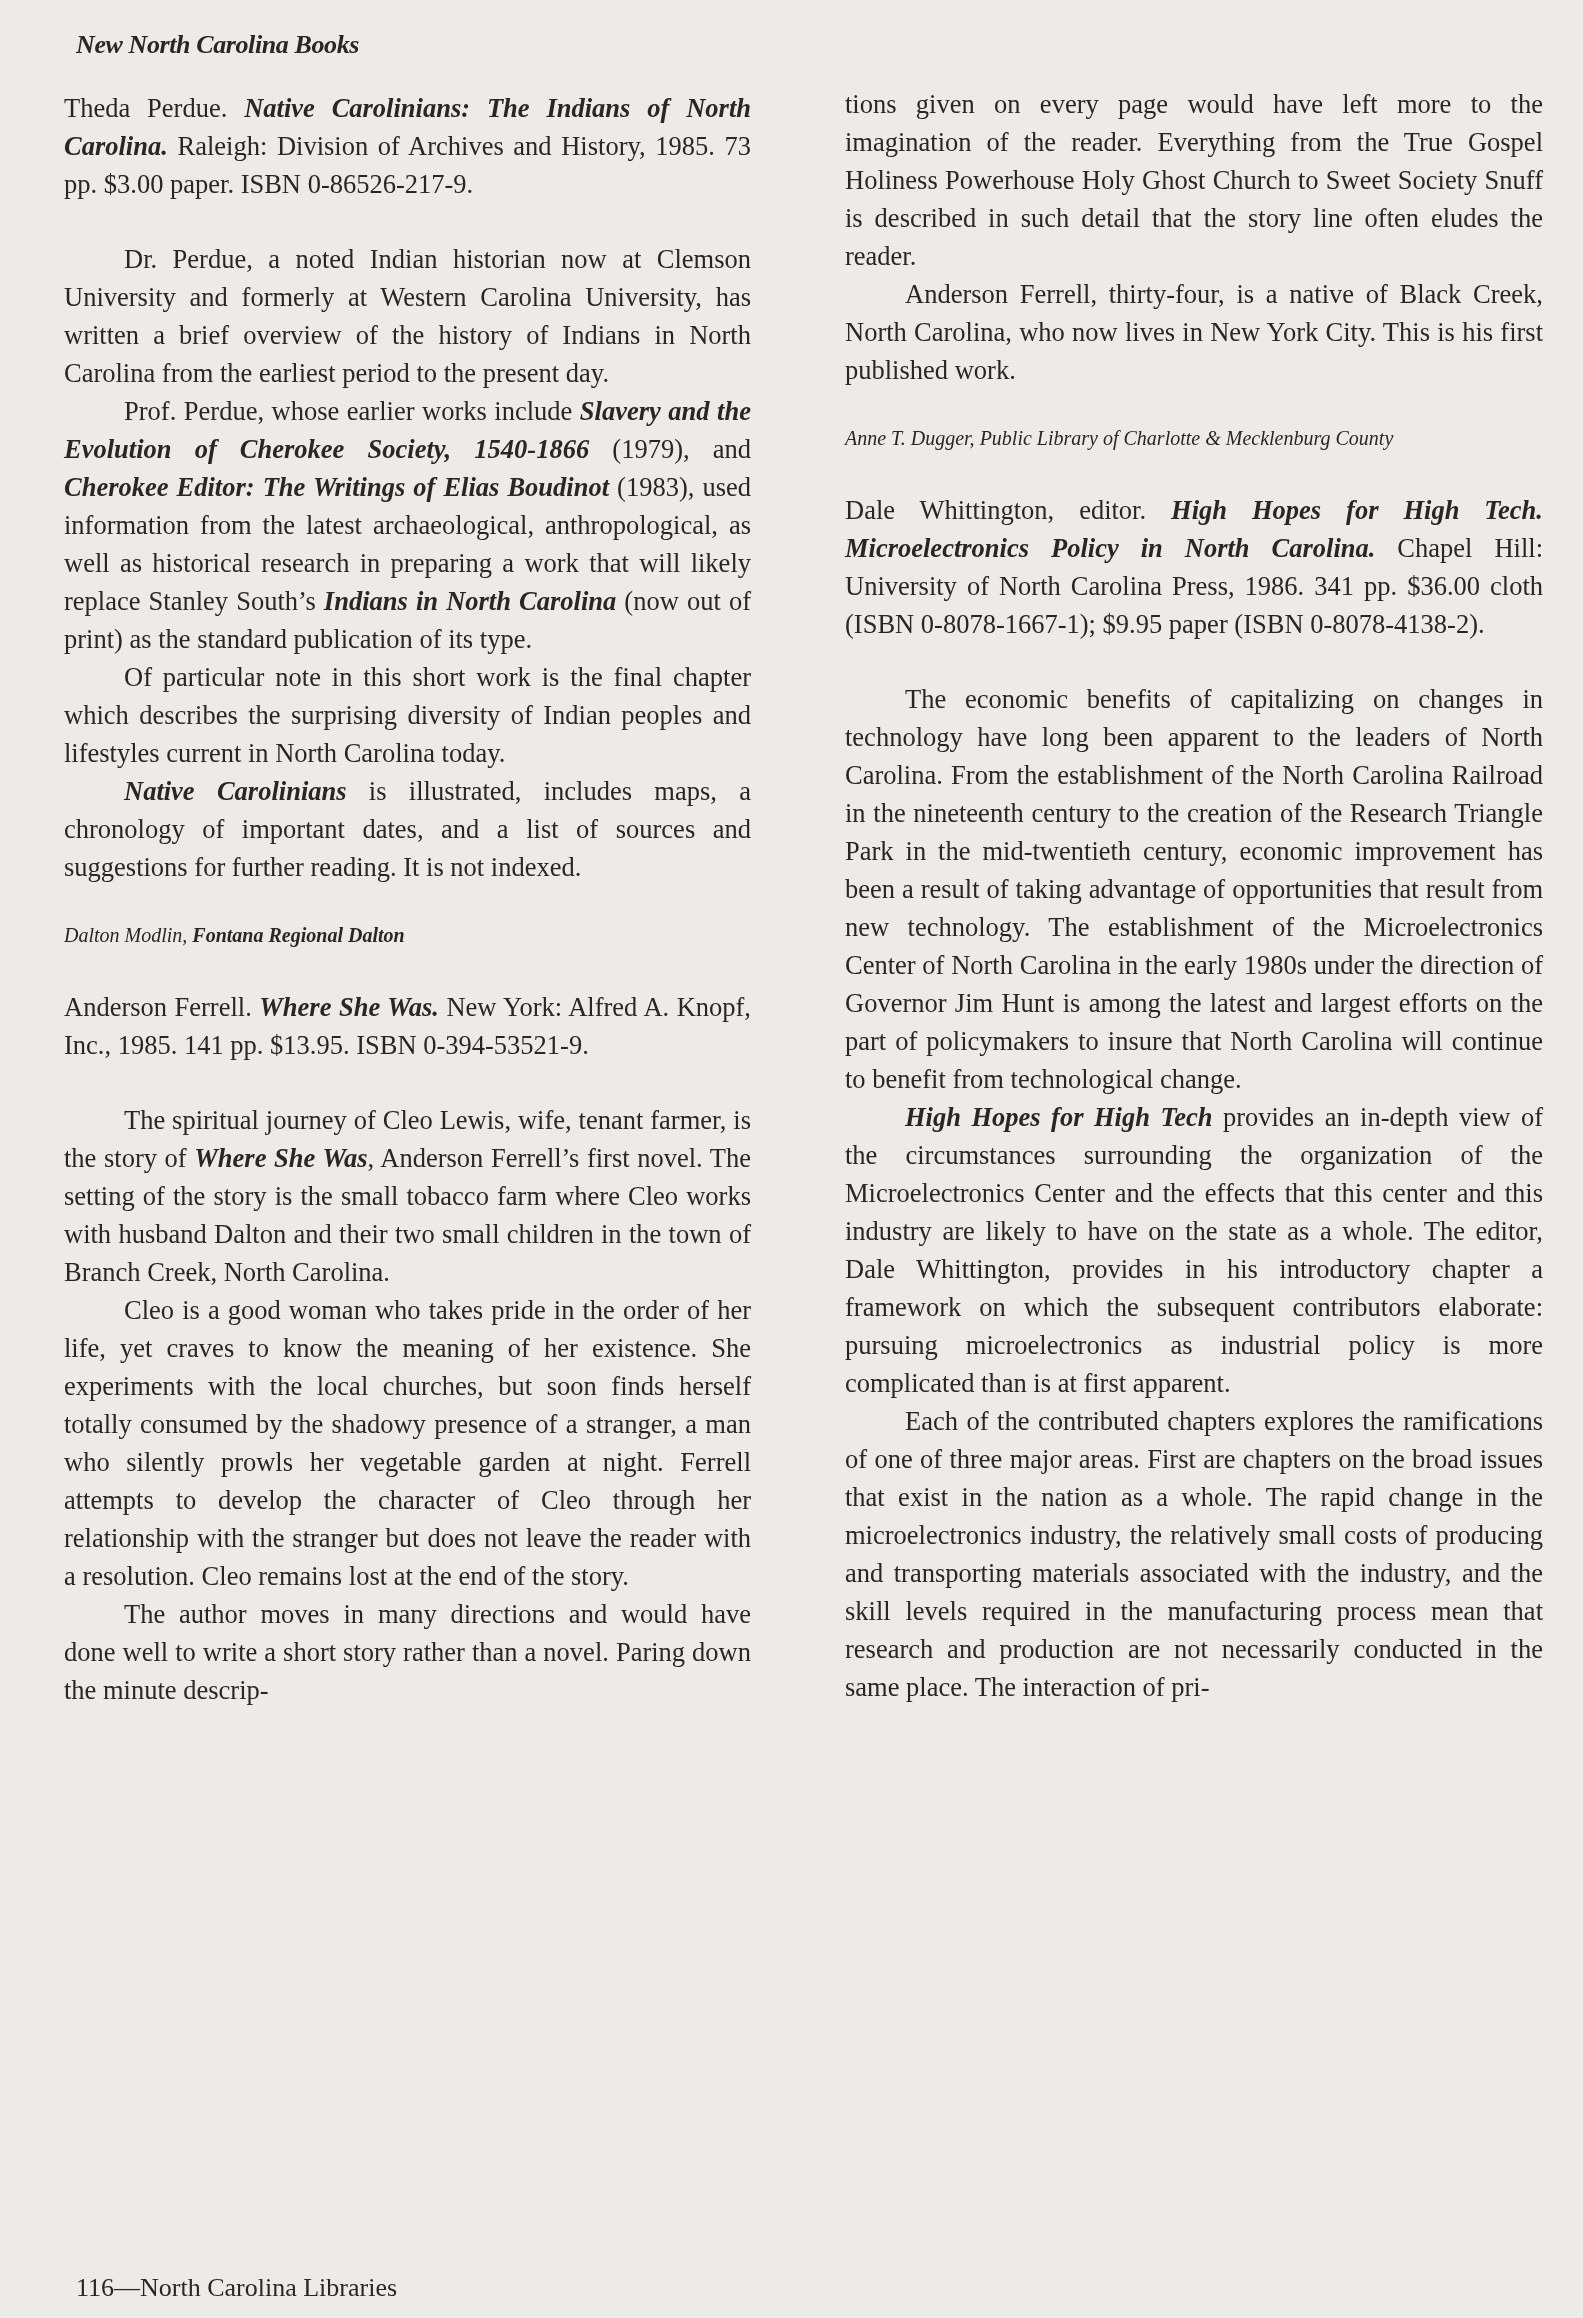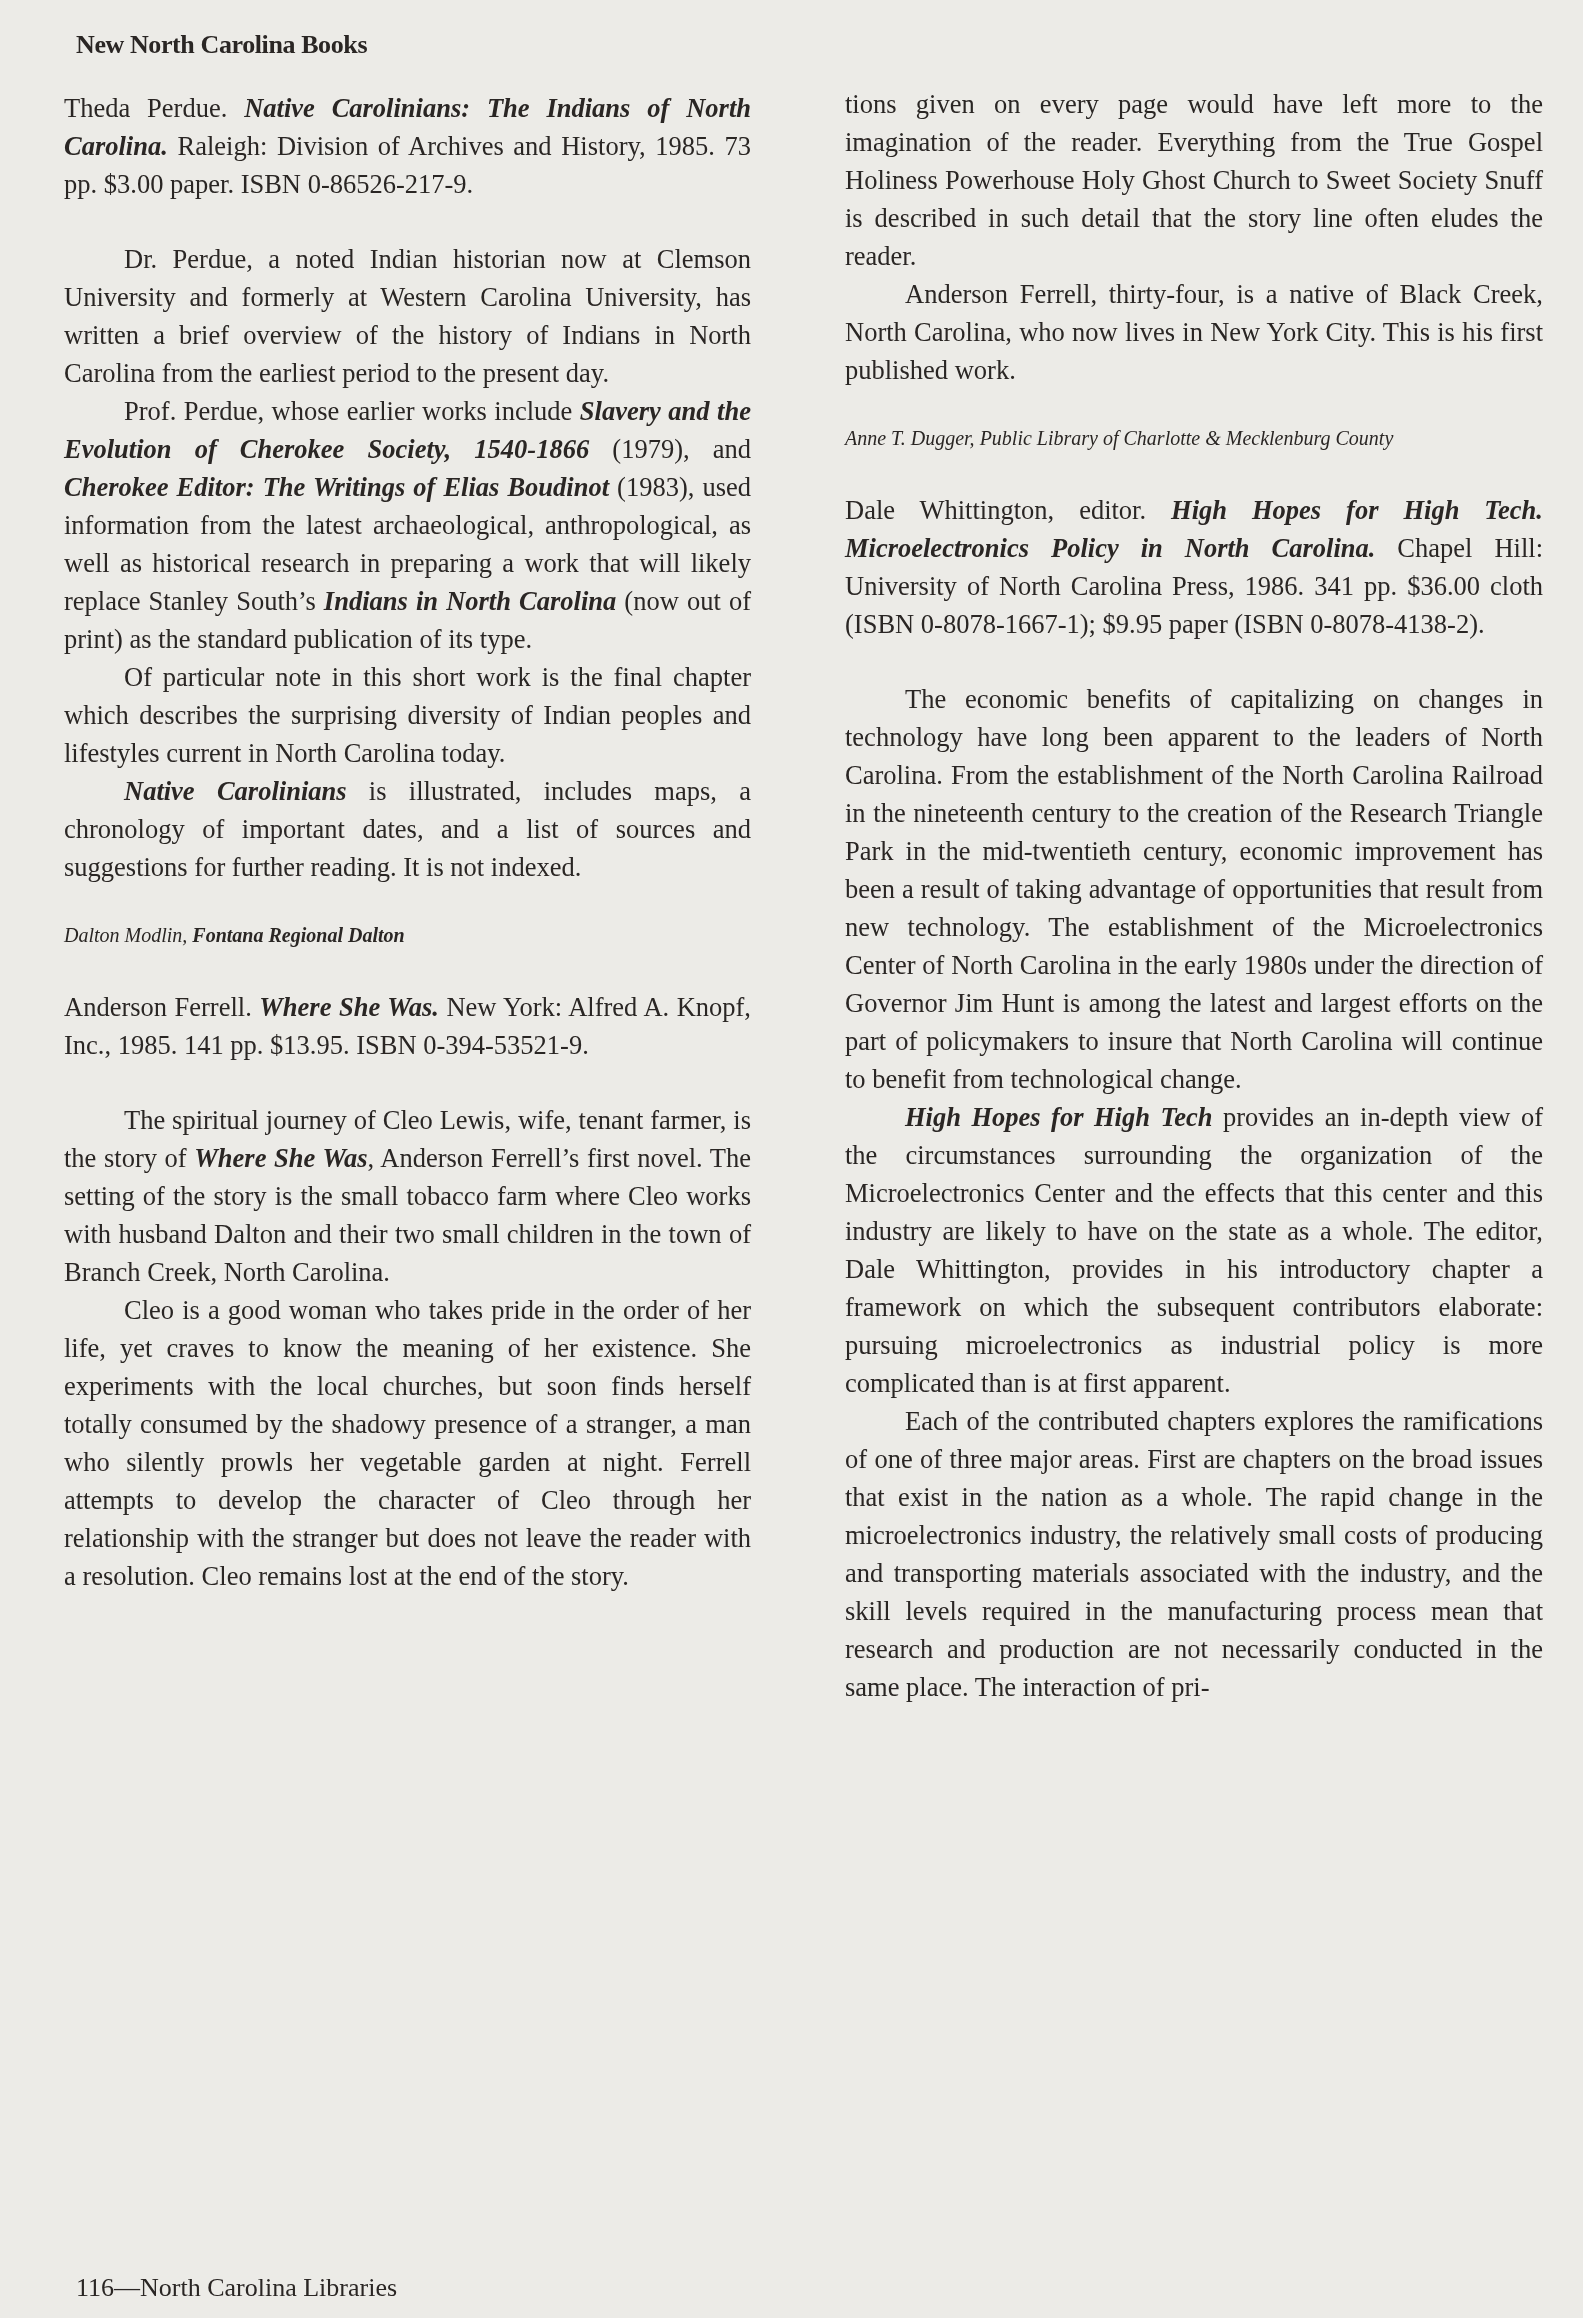--- a/index.html
+++ b/index.html
@@ -10,20 +10,21 @@
       position: relative;
       overflow: hidden;
       font-family: "Liberation Serif", "DejaVu Serif", serif;
       color: #2a2624;
     }
     .page-header {
       position: absolute;
       left: 76px;
       top: 30px;
       font-size: 26px;
+      font-style: italic;
       font-weight: bold;
       letter-spacing: -0.4px;
     }
     .column {
       position: absolute;
       top: 89px;
       font-size: 26.5px;
       line-height: 38px;
       text-align: justify;
       hyphens: manual;
@@ -75,20 +76,21 @@
 
 
   <p class="reviewer"><span>Dalton Modlin, </span><span class="inst">Fontana Regional Dalton</span></p>
 
   <p class="citation"><span>Anderson Ferrell. </span><span class="bi">Where She Was.</span><span> New York: Alfred A. Knopf, Inc., 1985. 141 pp. $13.95. ISBN 0-394-53521-9.</span></p>
 
   <p class="indent"><span>The spiritual journey of Cleo Lewis, wife, tenant farmer, is the story of </span><span class="bi">Where She Was</span><span>, Anderson Ferrell’s first novel. The setting of the story is the small tobacco farm where Cleo works with husband Dalton and their two small children in the town of Branch Creek, North Carolina.</span></p>
 
   <p class="indent">Cleo is a good woman who takes pride in the order of her life, yet craves to know the meaning of her existence. She experiments with the local churches, but soon finds herself totally consumed by the shadowy presence of a stranger, a man who silently prowls her vegetable garden at night. Ferrell attempts to develop the character of Cleo through her relationship with the stranger but does not leave the reader with a resolution. Cleo remains lost at the end of the story.</p>
 
+  <p class="indent">The author moves in many directions and would have done well to write a short story rather than a novel. Paring down the minute descrip-</p>
 </div>
 
 <div class="column col-right">
 
   <p>tions given on every page would have left more to the imagination of the reader. Everything from the True Gospel Holiness Powerhouse Holy Ghost Church to Sweet Society Snuff is described in such detail that the story line often eludes the reader.</p>
 
   <p class="indent">Anderson Ferrell, thirty-four, is a native of Black Creek, North Carolina, who now lives in New York City. This is his first published work.</p>
 
 
   <p class="reviewer plain"><span>Anne T. Dugger, </span><span class="inst">Public Library of Charlotte &amp; Mecklenburg County</span></p>

